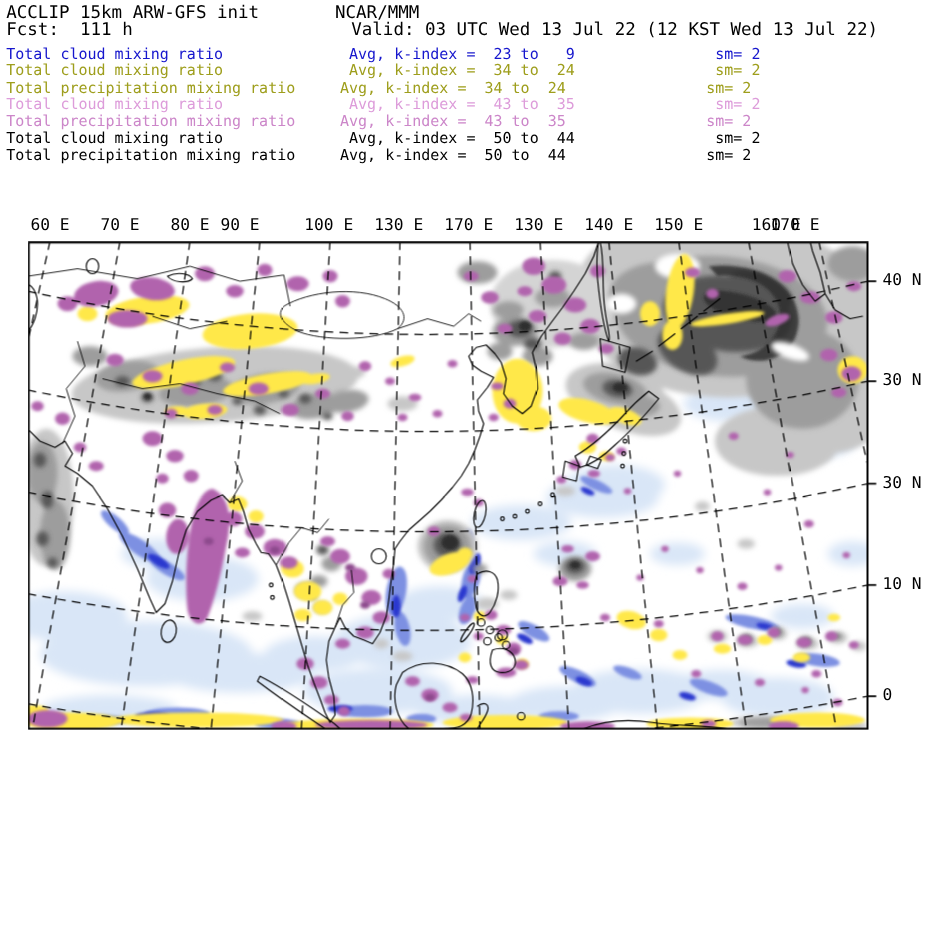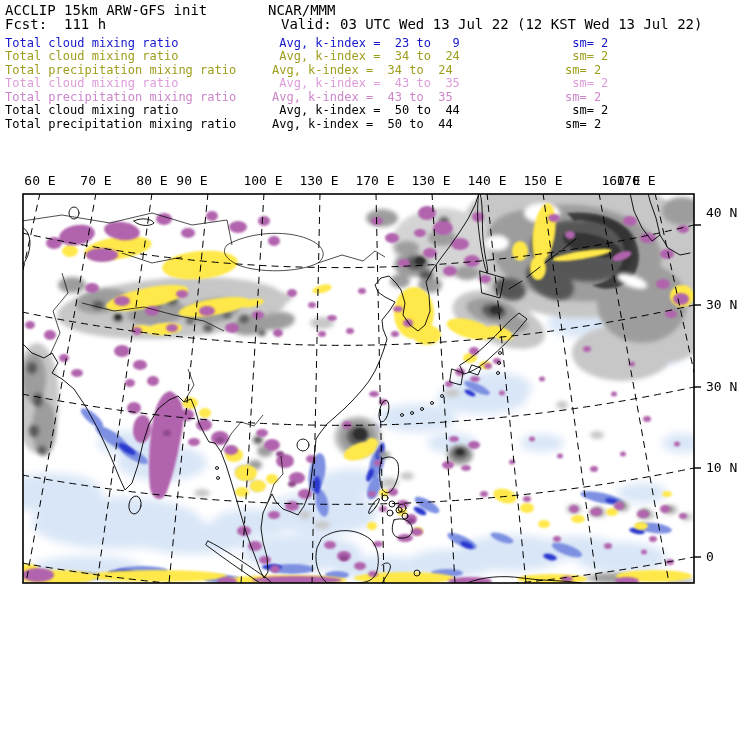--- a/index.html
+++ b/index.html
@@ -58,21 +58,21 @@
 <span class="t tick lon" style="left:192px;top:174px">90 E</span>
 <span class="t tick lon" style="left:263px;top:174px">100 E</span>
 <span class="t tick lon" style="left:319px;top:174px">130 E</span>
 <span class="t tick lon" style="left:375px;top:174px">170 E</span>
 <span class="t tick lon" style="left:431px;top:174px">130 E</span>
 <span class="t tick lon" style="left:487px;top:174px">140 E</span>
 <span class="t tick lon" style="left:543px;top:174px">150 E</span>
 <span class="t tick lon" style="left:621px;top:174px">160 E</span>
 <span class="t tick lon" style="left:636px;top:174px">170 E</span>
 
-<span class="t tick" style="left:706px;top:206px">40 N</span>
+<span class="t tick" style="left:706px;top:218px">40 N</span>
 <span class="t tick" style="left:706px;top:298px">30 N</span>
 <span class="t tick" style="left:706px;top:380px">30 N</span>
 <span class="t tick" style="left:706px;top:461px">10 N</span>
 <span class="t tick" style="left:706px;top:550px">0</span>
 
 <div id="mapwrap">
 <svg width="680" height="392" viewBox="0 0 680 392">
   <defs>
     <clipPath id="mapclip">
             <rect x="1" y="1" width="671" height="389"></rect>

